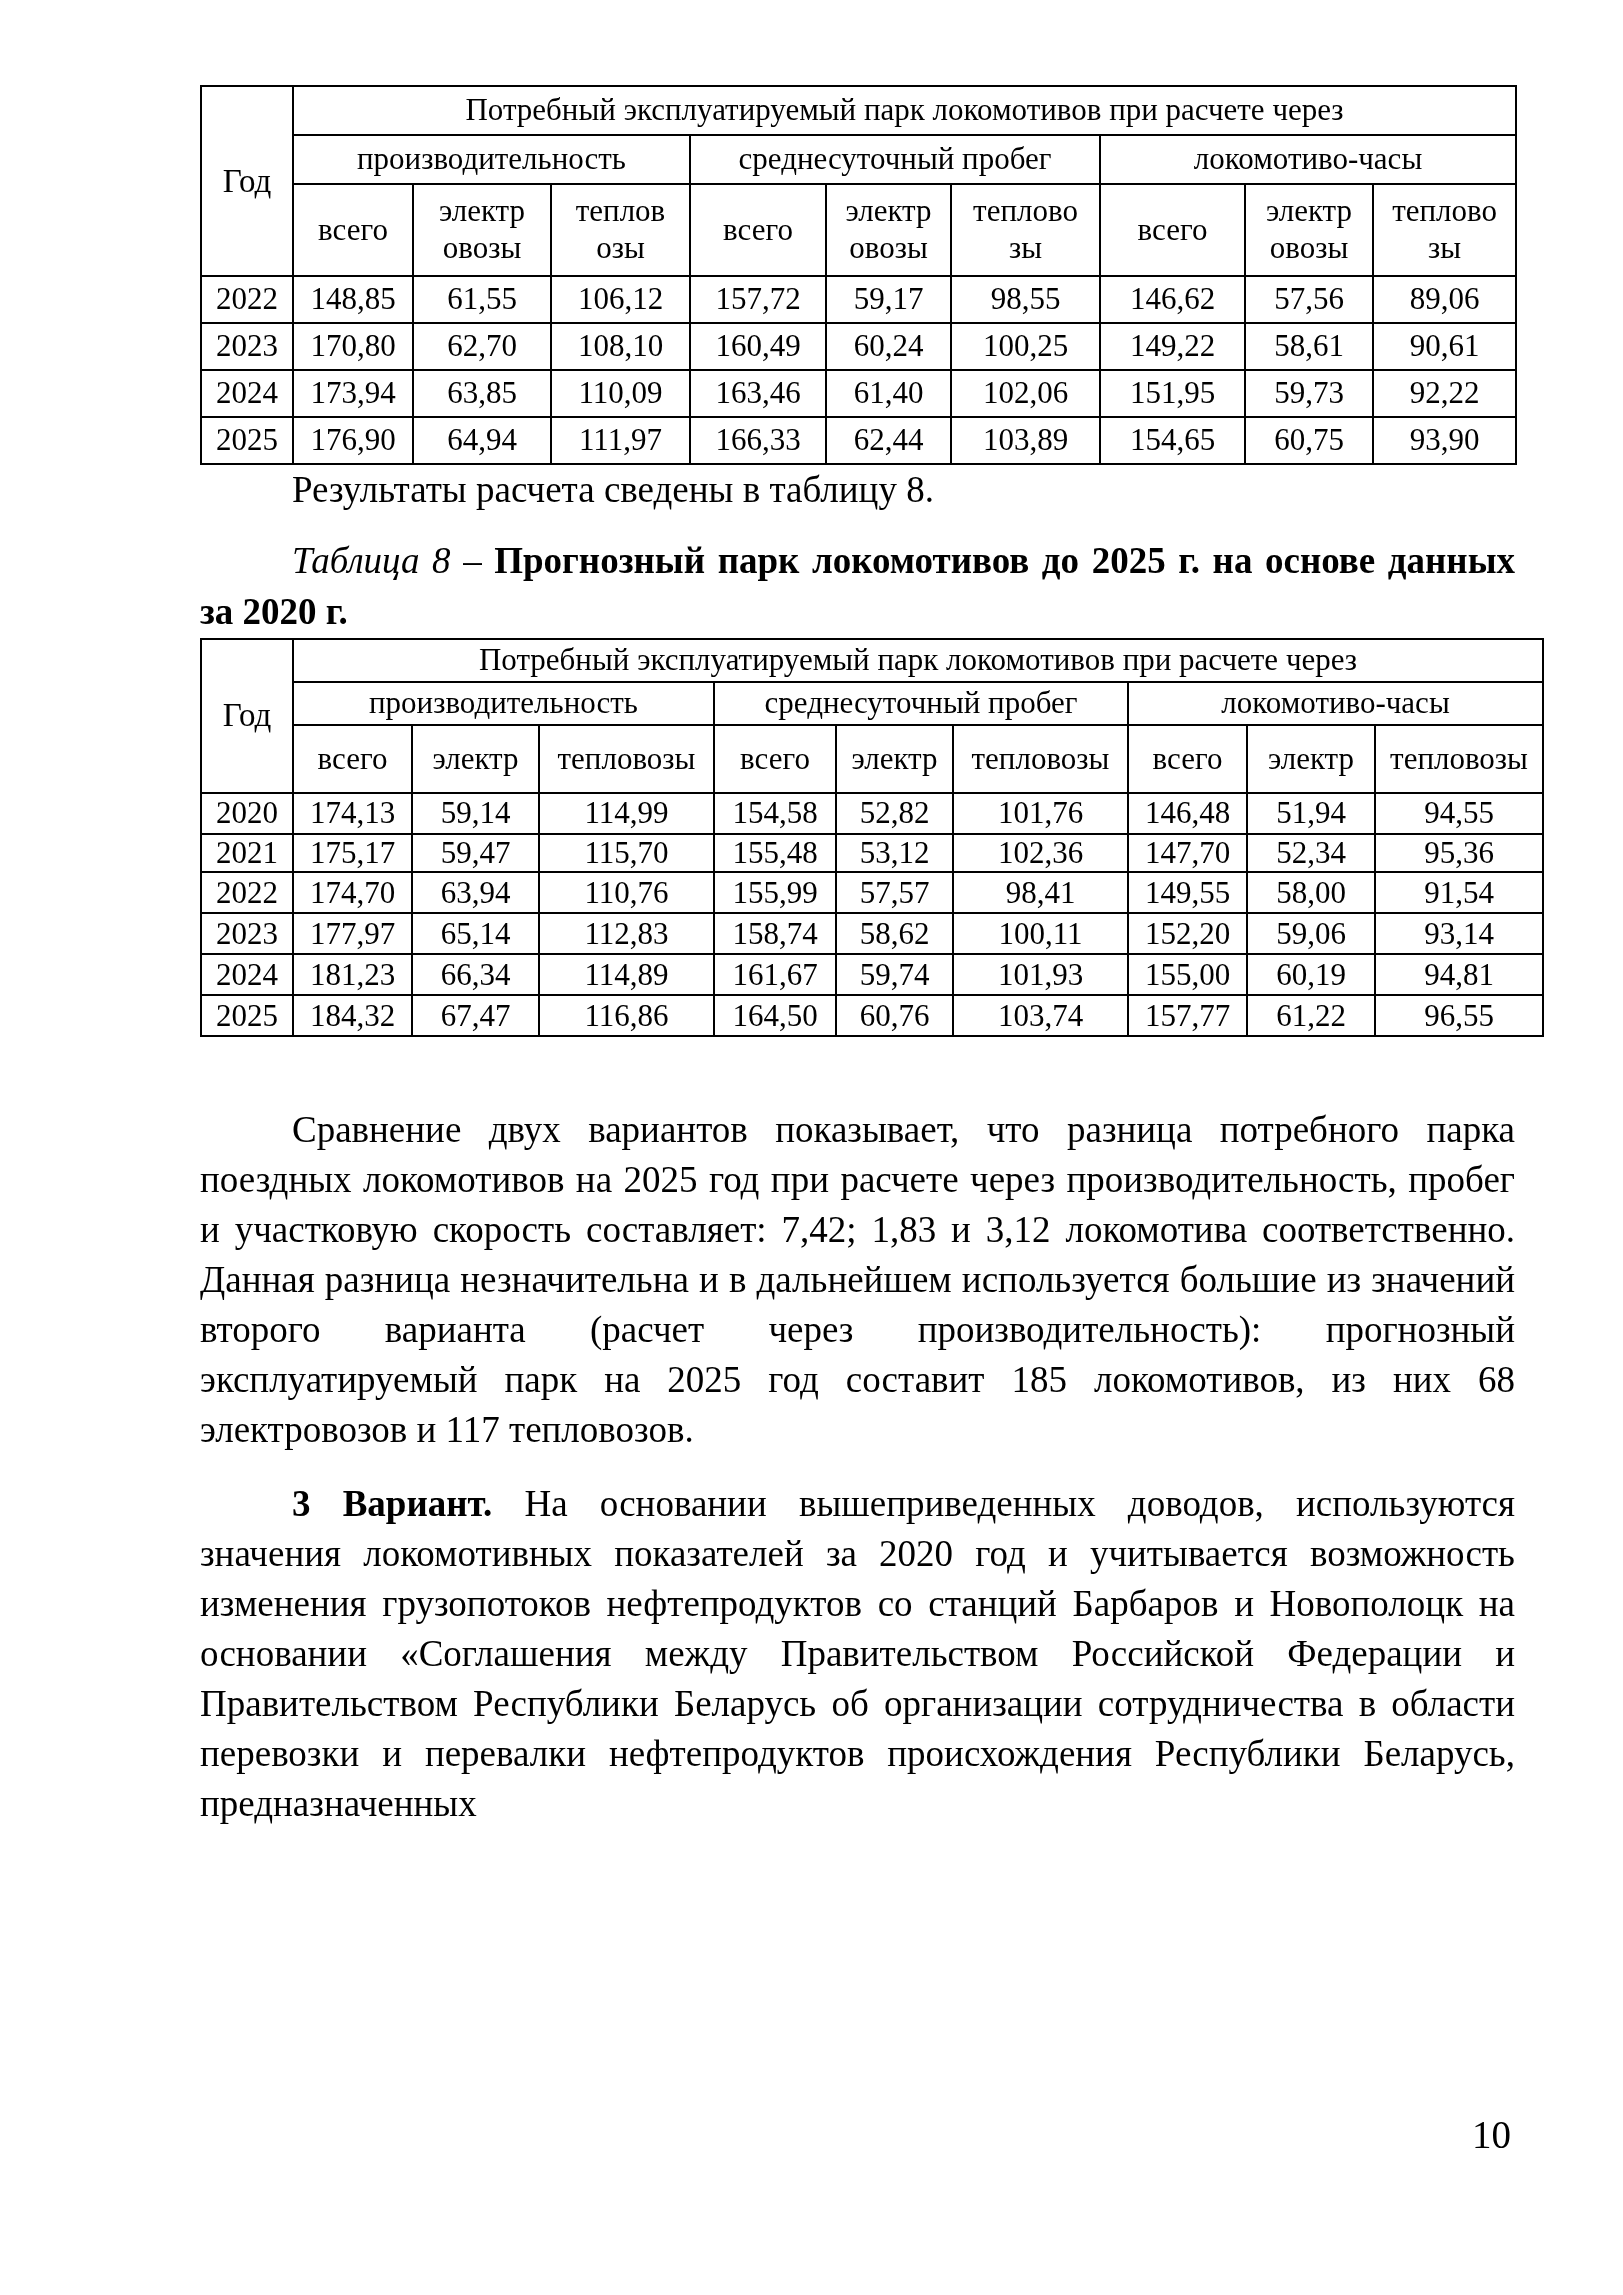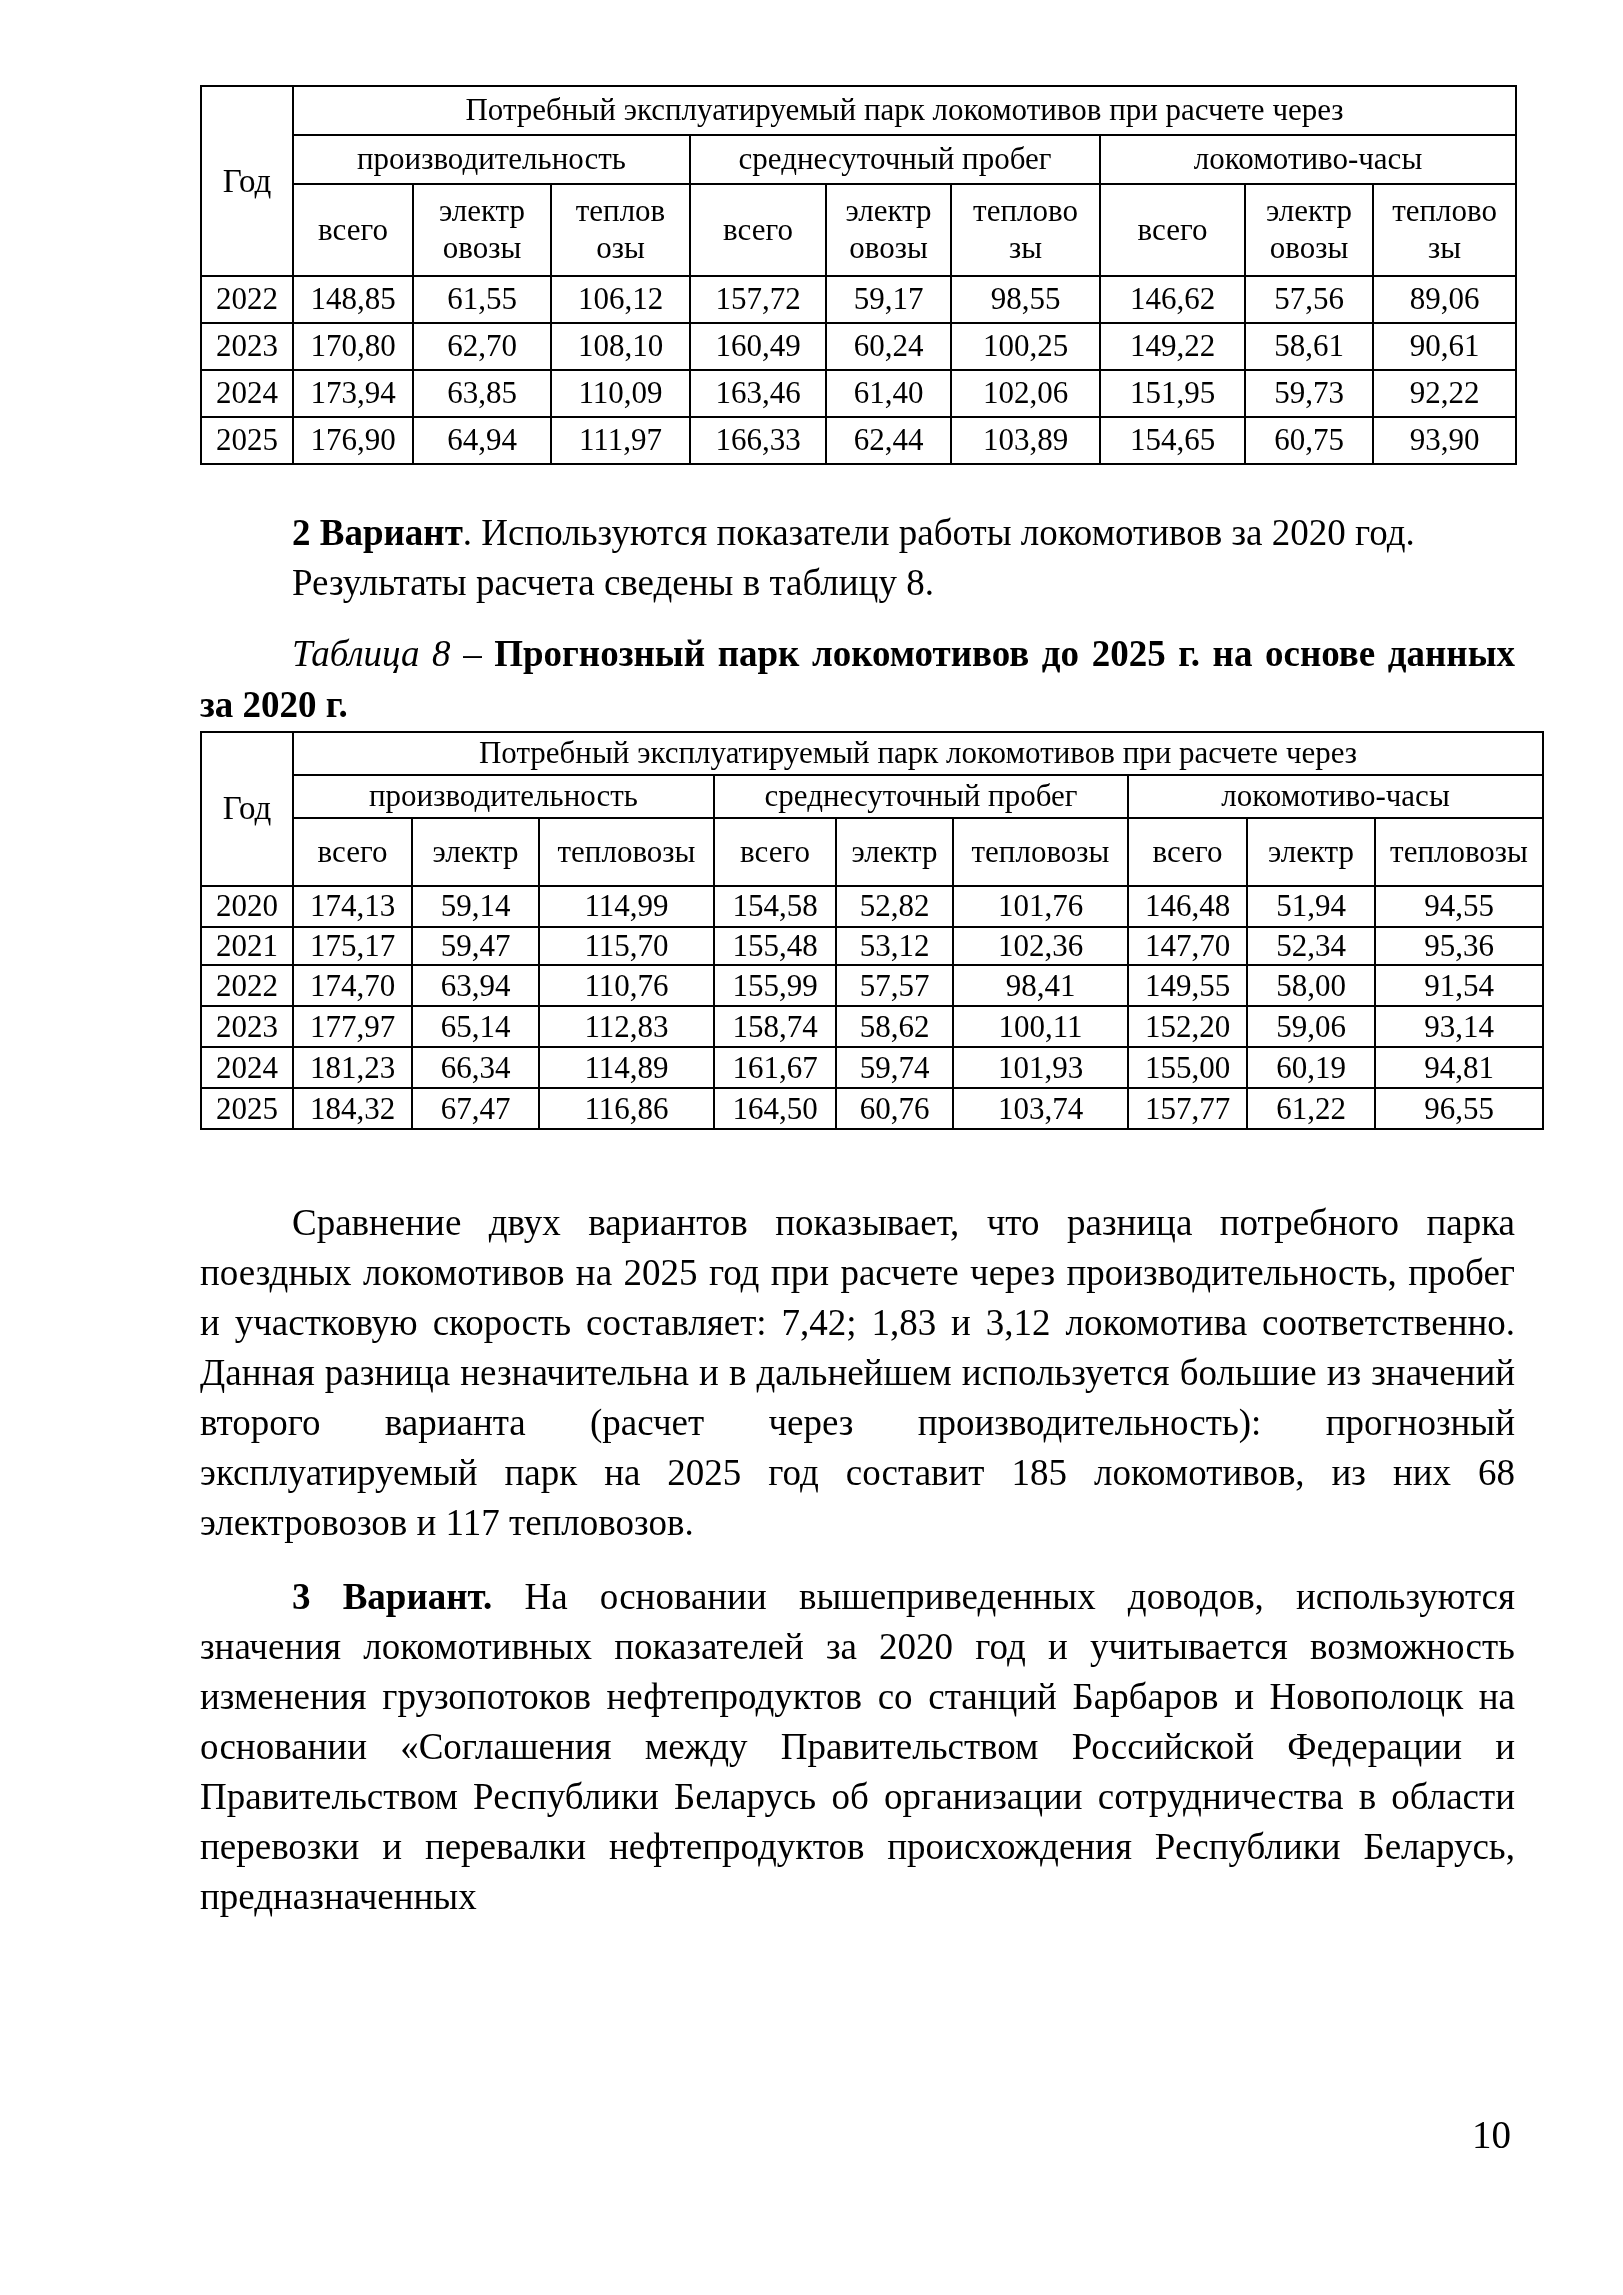--- a/index.html
+++ b/index.html
@@ -158,21 +158,20 @@
             <td class="b">166,33</td>
             <td>62,44</td>
             <td>103,89</td>
             <td class="b">154,65</td>
             <td>60,75</td>
             <td>93,90</td>
           </tr>
         </tbody>
       </table>
 
-    <p class="para variant2"><span class="b">2 Вариант</span><span>. Используются показатели работы локомотивов за 2020 год.</span></p>
 
     <p class="para results">Результаты расчета сведены в таблицу 8.</p>
 
     <p class="caption"><i>Таблица 8</i><span> – </span><span class="b">Прогнозный парк локомотивов до 2025 г. на основе данных за 2020 г.</span></p>
 
     <table class="doc" id="table8">
         <colgroup>
           <col style="width: 92px;">
           <col style="width: 119px;">
           <col style="width: 127px;">

